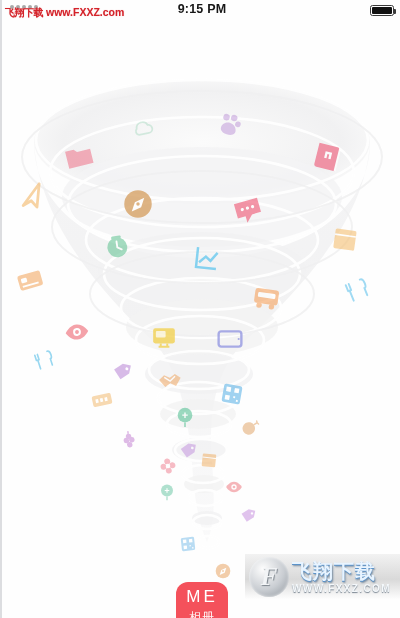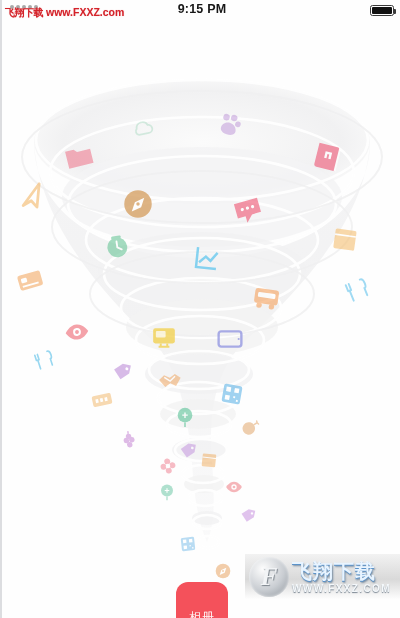--- a/index.html
+++ b/index.html
@@ -491,20 +491,21 @@
       <div class="ficon" style="left: 213px; top: 541px; width: 16px; height: 16px; opacity: 0.52; transform: rotate(0deg);">
         <svg viewBox="0 0 24 24" width="16" height="16">
           <circle cx="12" cy="12" r="11" fill="#e8a25e"></circle>
           <path d="M17 7 9.5 10.5 7 18l7.5-3.5z" fill="#fff"></path>
           <circle cx="12" cy="12" r="1.4" fill="#e8a25e"></circle>
         </svg>
       </div>
     </div>
 
   <div id="app-icon">
+    <div class="me">ME</div>
     <div class="sub">相册</div>
   </div>
 
   <div id="wm-logo">
     <div class="badge">
       <div class="f">F</div>
     </div>
     <div class="words">
       <div class="cn">飞翔下载</div>
       <div class="dom">WWW.FXXZ.COM</div>

